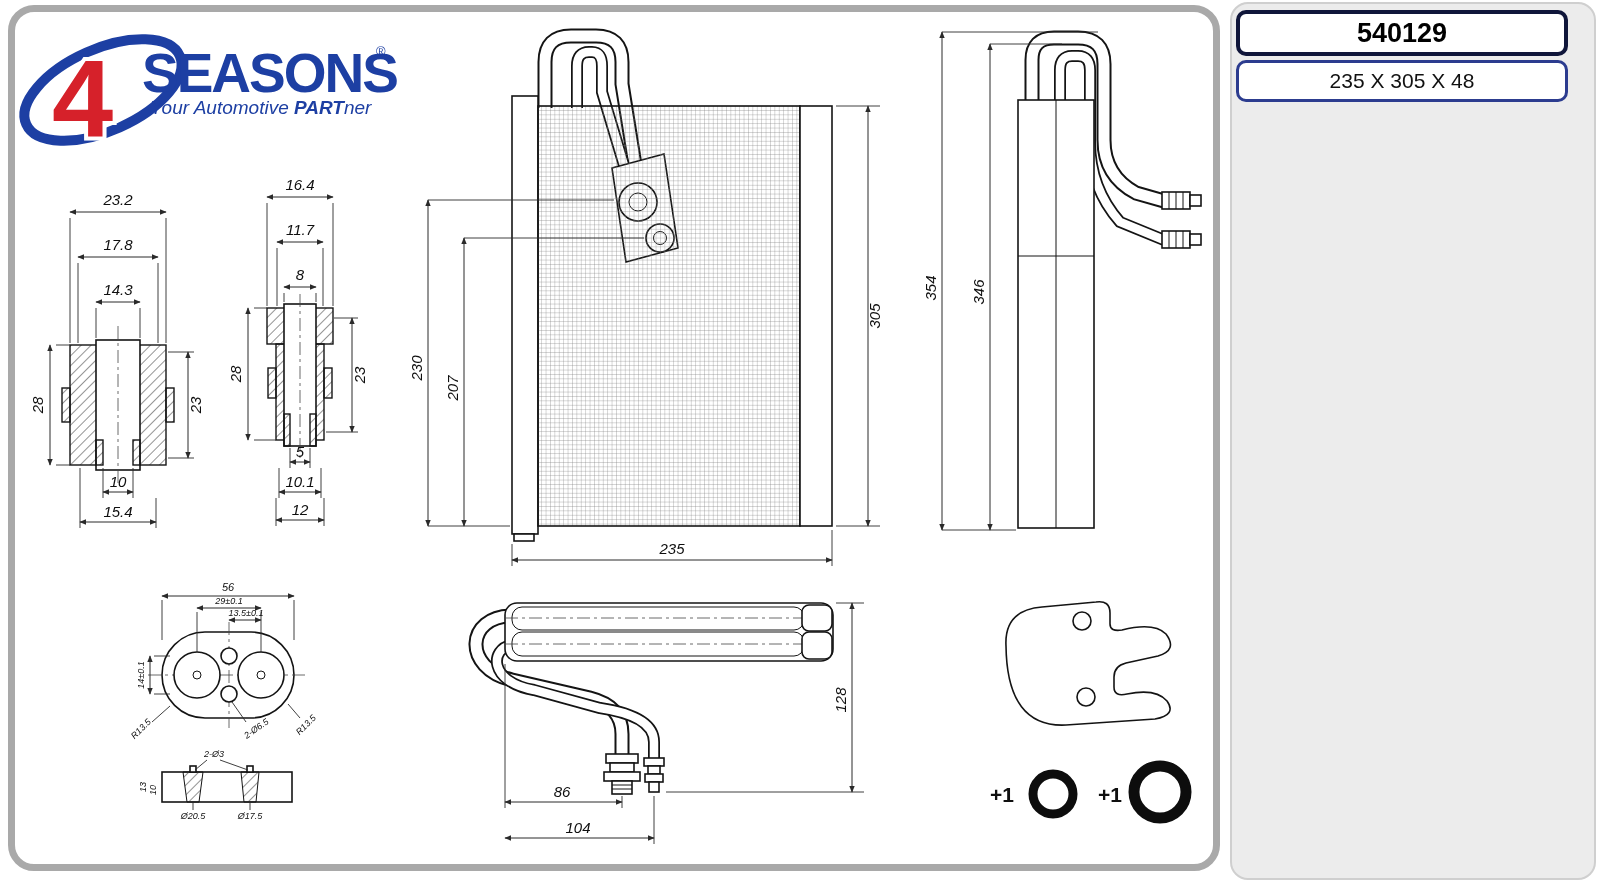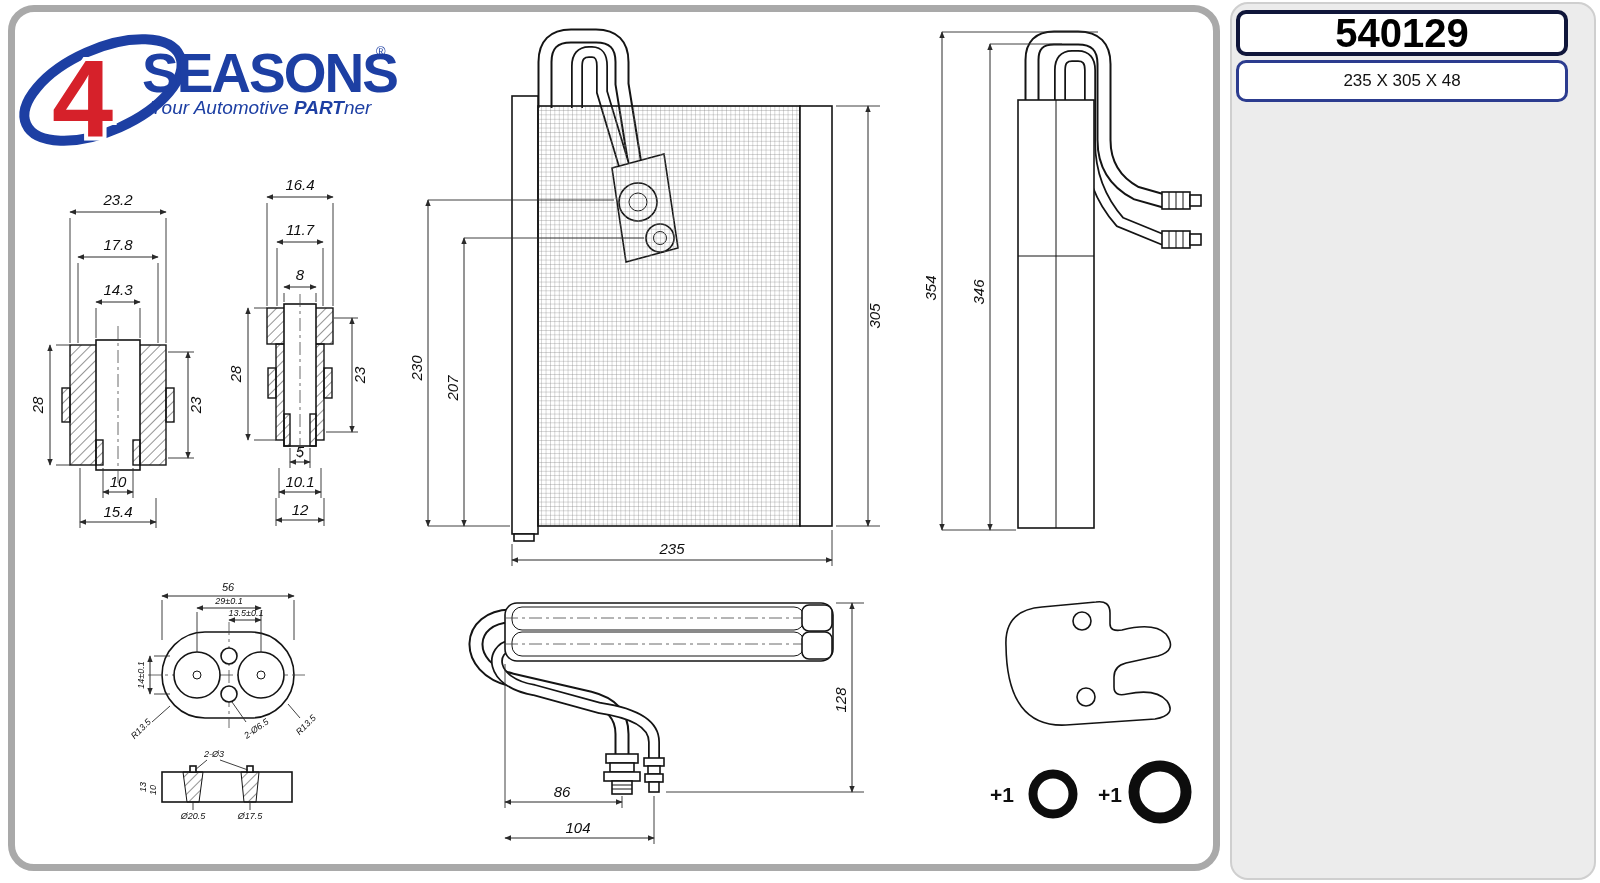--- a/index.html
+++ b/index.html
@@ -2,22 +2,22 @@
 <html><head>
 <meta charset="utf-8">
 <style>
 *{margin:0;padding:0;box-sizing:border-box}
 html,body{width:1600px;height:883px}
 body{background:#fff;font-family:"Liberation Sans",sans-serif}
 .page{position:relative;width:1600px;height:883px;overflow:hidden;background:#fff}
 .frame{position:absolute;left:8px;top:5px;width:1212px;height:866px;border:7px solid #a9a9a9;border-radius:26px;background:#fff}
 .draw{position:absolute;left:0;top:0}
 .info-panel{position:absolute;left:1230px;top:2px;width:366px;height:878px;background:#ececec;border:2px solid #cfcfcf;border-radius:18px}
-.num-box{position:absolute;left:4px;top:6px;width:332px;height:46px;background:#fff;border:4px solid #10163a;border-radius:10px;display:flex;align-items:center;justify-content:center;font-weight:bold;font-size:40px;color:#000}
-.size-box{position:absolute;left:4px;top:56px;width:332px;height:42px;background:#fff;border:3px solid #2c3c8f;border-radius:10px;display:flex;align-items:center;justify-content:center;font-size:17px;color:#111}
+.num-box{position:absolute;left:4px;top:6px;width:332px;height:46px;background:#fff;border:4px solid #10163a;border-radius:10px;display:flex;align-items:center;justify-content:center;font-weight:bold;font-size:27px;color:#000}
+.size-box{position:absolute;left:4px;top:56px;width:332px;height:42px;background:#fff;border:3px solid #2c3c8f;border-radius:10px;display:flex;align-items:center;justify-content:center;font-size:21px;color:#111}
 .lnf{stroke:#141414;stroke-width:1.6;fill:#fff}
 .lnth{stroke:#141414;stroke-width:1;fill:none}
 .hatchf{fill:url(#hatch);stroke:#141414;stroke-width:1.4}
 .dim{stroke:#2a2a2a;stroke-width:1;fill:none}
 .ext{stroke:#2a2a2a;stroke-width:0.9;fill:none}
 .cl{stroke:#444;stroke-width:0.8;fill:none;stroke-dasharray:13 4 3 4}
 .dt{font-style:italic;font-size:15px;font-family:"Liberation Sans",sans-serif;fill:#0f0f0f}
 .dts{font-style:italic;font-size:11px;font-family:"Liberation Sans",sans-serif;fill:#0f0f0f}
 .dtxs{font-style:italic;font-size:9px;font-family:"Liberation Sans",sans-serif;fill:#0f0f0f}
 .plus{font-weight:bold;font-size:21px;font-family:"Liberation Sans",sans-serif;fill:#0f0f0f}

